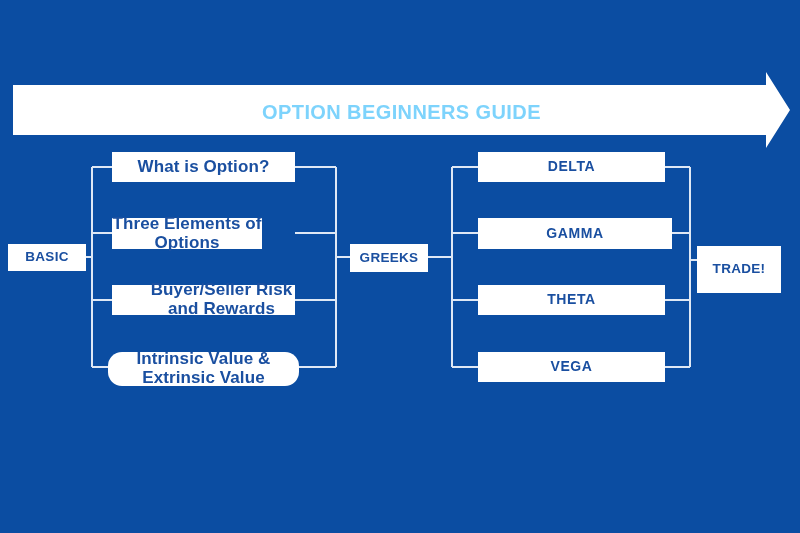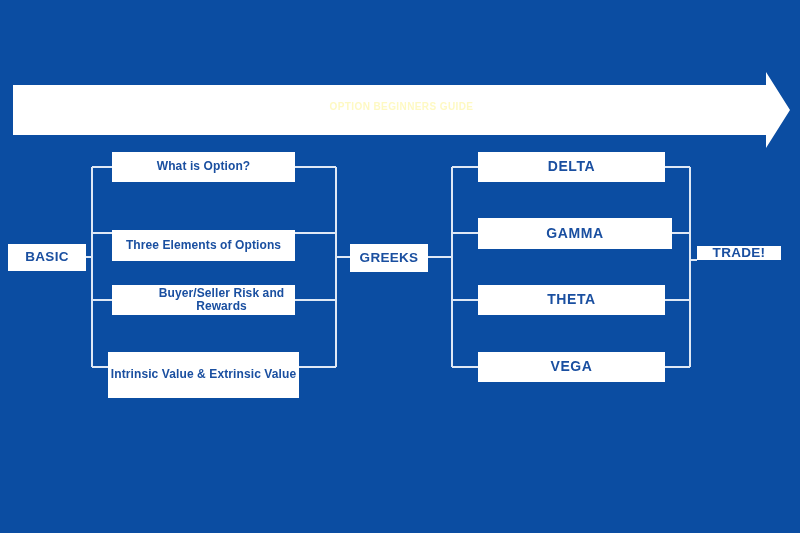--- a/index.html
+++ b/index.html
@@ -25,23 +25,23 @@
     display: block;
   }
   .arrow-banner svg {
     display: block;
   }
   .arrow-label {
     position: absolute;
     left: 0;
     width: 100%;
     text-align: center;
-    color: #fef9c3;
+    color: #7dd3fc;
     font-weight: bold;
-    font-size: 10px;
+    font-size: 20px;
     letter-spacing: 0.4px;
     font-family: "Liberation Sans", sans-serif;
     pointer-events: none;
     white-space: nowrap;
   }
 
   
   .node {
     position: absolute;
     background: #ffffff;
@@ -53,21 +53,21 @@
     text-align: center;
     box-sizing: border-box;
     font-family: "Liberation Sans", sans-serif;
     line-height: 1.1;
   }
   .node.stage {
     font-size: 13.5px;
     letter-spacing: 0.3px;
   }
   .node.leaf-basic {
-    font-size: 12px;
+    font-size: 17px;
     letter-spacing: 0.1px;
   }
   .node.leaf-greek {
     font-size: 14px;
     letter-spacing: 0.6px;
   }
 
   
   .connectors {
     position: absolute;
@@ -128,37 +128,37 @@
   </svg>
 
   <div class="node stage" style="left:8px; top:244px; width:78px; height:27px;">
     <span>BASIC</span>
   </div>
 
   <div class="node stage" style="left:350px; top:244px; width:78px; height:28px;">
     <span>GREEKS</span>
   </div>
 
-  <div class="node stage" style="left:697px; top:246px; width:84px; height:14px;">
+  <div class="node stage" style="left:697px; top:246px; width:84px; height:47px;">
     <span>TRADE!</span>
   </div>
 
   <div class="node leaf-basic" style="left:112px; top:152px; width:183px; height:30px;">
     <span>What is Option?</span>
   </div>
 
-  <div class="node leaf-basic" style="left:112px; top:230px; width:183px; height:31px;">
+  <div class="node leaf-basic" style="left:112px; top:218px; width:150px; height:31px;">
     <span>Three Elements of Options</span>
   </div>
 
   <div class="node leaf-basic" style="left:112px; top:285px; width:183px; height:30px;padding-left:36px;">
     <span>Buyer/Seller Risk and Rewards</span>
   </div>
 
-  <div class="node leaf-basic" style="left:108px; top:352px; width:191px; height:46px;">
+  <div class="node leaf-basic" style="left:108px; top:352px; width:191px; height:34px;border-radius:14px;">
     <span>Intrinsic Value &amp; Extrinsic Value</span>
   </div>
 
   <div class="node leaf-greek" style="left:478px; top:152px; width:187px; height:30px;">
     <span>DELTA</span>
   </div>
 
   <div class="node leaf-greek" style="left:478px; top:218px; width:194px; height:31px;">
     <span>GAMMA</span>
   </div>

